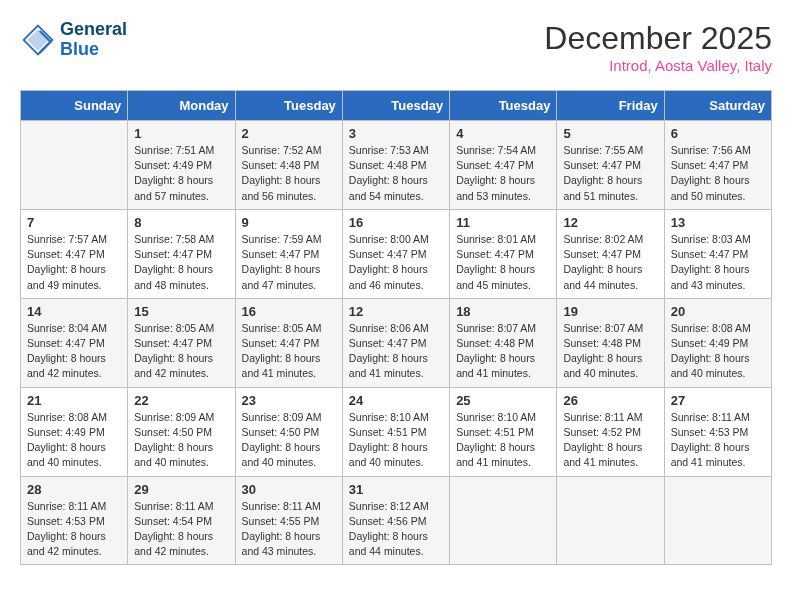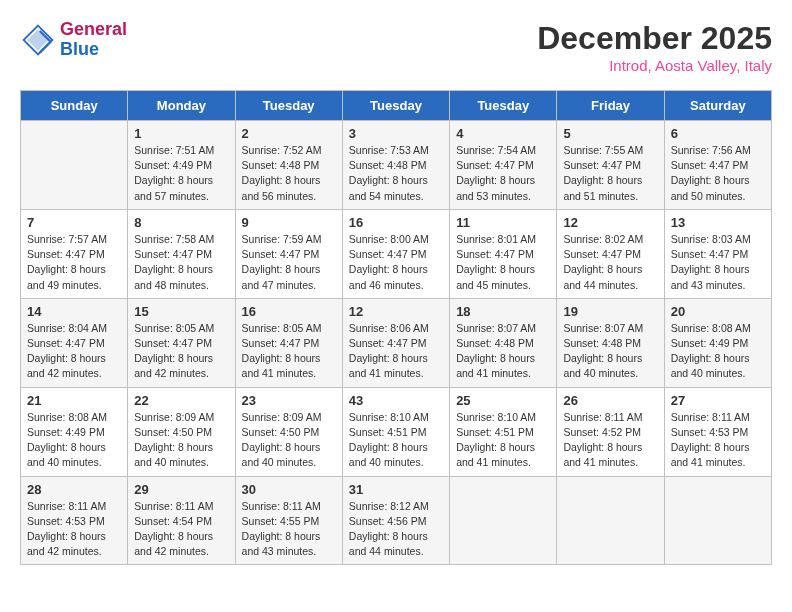--- a/index.html
+++ b/index.html
@@ -21,50 +21,50 @@
       align-items: center;
       gap: 4px;
     }
     .logo-text {
       display: flex;
       flex-direction: column;
       font-size: 18px;
       font-weight: bold;
       line-height: 1.1;
     }
-    .logo-text .general { color: #be185d; }
+    .logo-text .general { color: #0c4a6e; }
     .logo-text .blue { color: #1a6bbf; }
     .logo-icon {
       width: 36px;
       height: 36px;
     }
     .title-block {
       text-align: right;
     }
     .month-year {
       font-size: 32px;
-      font-weight: bold;
+      font-weight: normal;
       color: #333;
     }
     .location {
       font-size: 15px;
       color: #ec4899;
     }
     table {
       width: 100%;
       border-collapse: collapse;
       table-layout: fixed;
     }
     thead tr th {
       background-color: #2a6bbf;
       color: #fff;
       font-size: 13px;
       font-weight: bold;
       padding: 7px 6px;
-      text-align: center;
+      text-align: right;
       border: 1px solid #c0c0c0;
     }
     tbody tr td {
       vertical-align: top;
       border: 1px solid #c0c0c0;
       padding: 5px 6px;
       font-size: 10.5px;
       color: #333;
       height: 88px;
     }
@@ -212,21 +212,21 @@
         </td>
         <td>
           <span class="day-number">22</span>
           <div class="cell-content">Sunrise: 8:09 AM<br>Sunset: 4:50 PM<br>Daylight: 8 hours<br>and 40 minutes.</div>
         </td>
         <td>
           <span class="day-number">23</span>
           <div class="cell-content">Sunrise: 8:09 AM<br>Sunset: 4:50 PM<br>Daylight: 8 hours<br>and 40 minutes.</div>
         </td>
         <td>
-          <span class="day-number">43</span>
+          <span class="day-number">24</span>
           <div class="cell-content">Sunrise: 8:10 AM<br>Sunset: 4:51 PM<br>Daylight: 8 hours<br>and 40 minutes.</div>
         </td>
         <td>
           <span class="day-number">25</span>
           <div class="cell-content">Sunrise: 8:10 AM<br>Sunset: 4:51 PM<br>Daylight: 8 hours<br>and 41 minutes.</div>
         </td>
         <td>
           <span class="day-number">26</span>
           <div class="cell-content">Sunrise: 8:11 AM<br>Sunset: 4:52 PM<br>Daylight: 8 hours<br>and 41 minutes.</div>
         </td>

